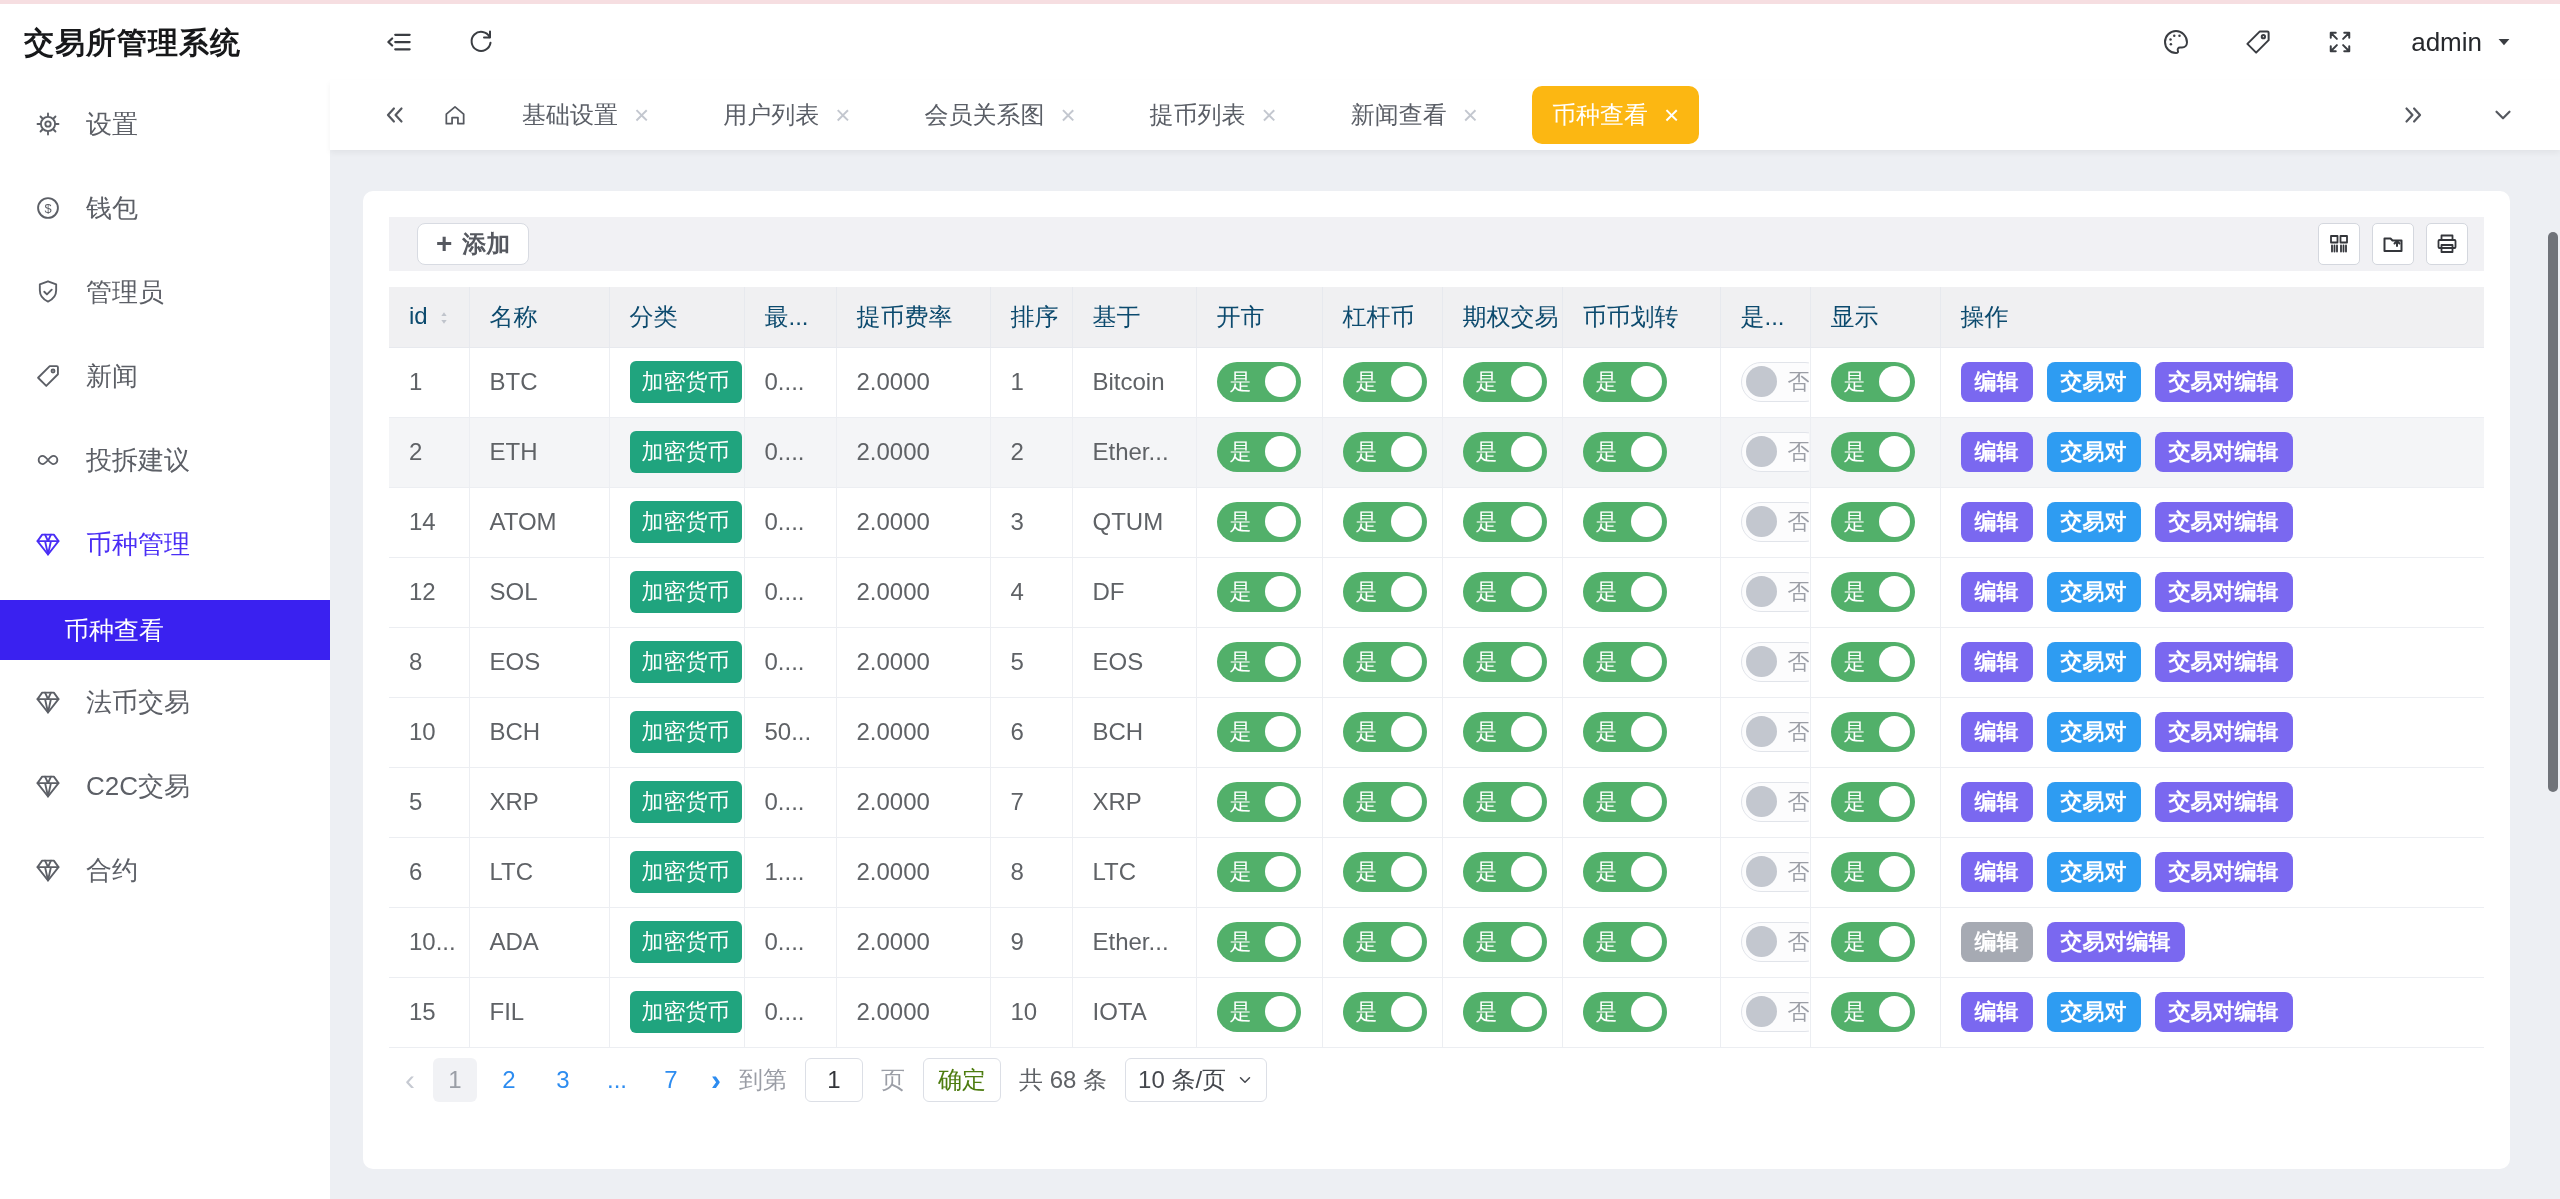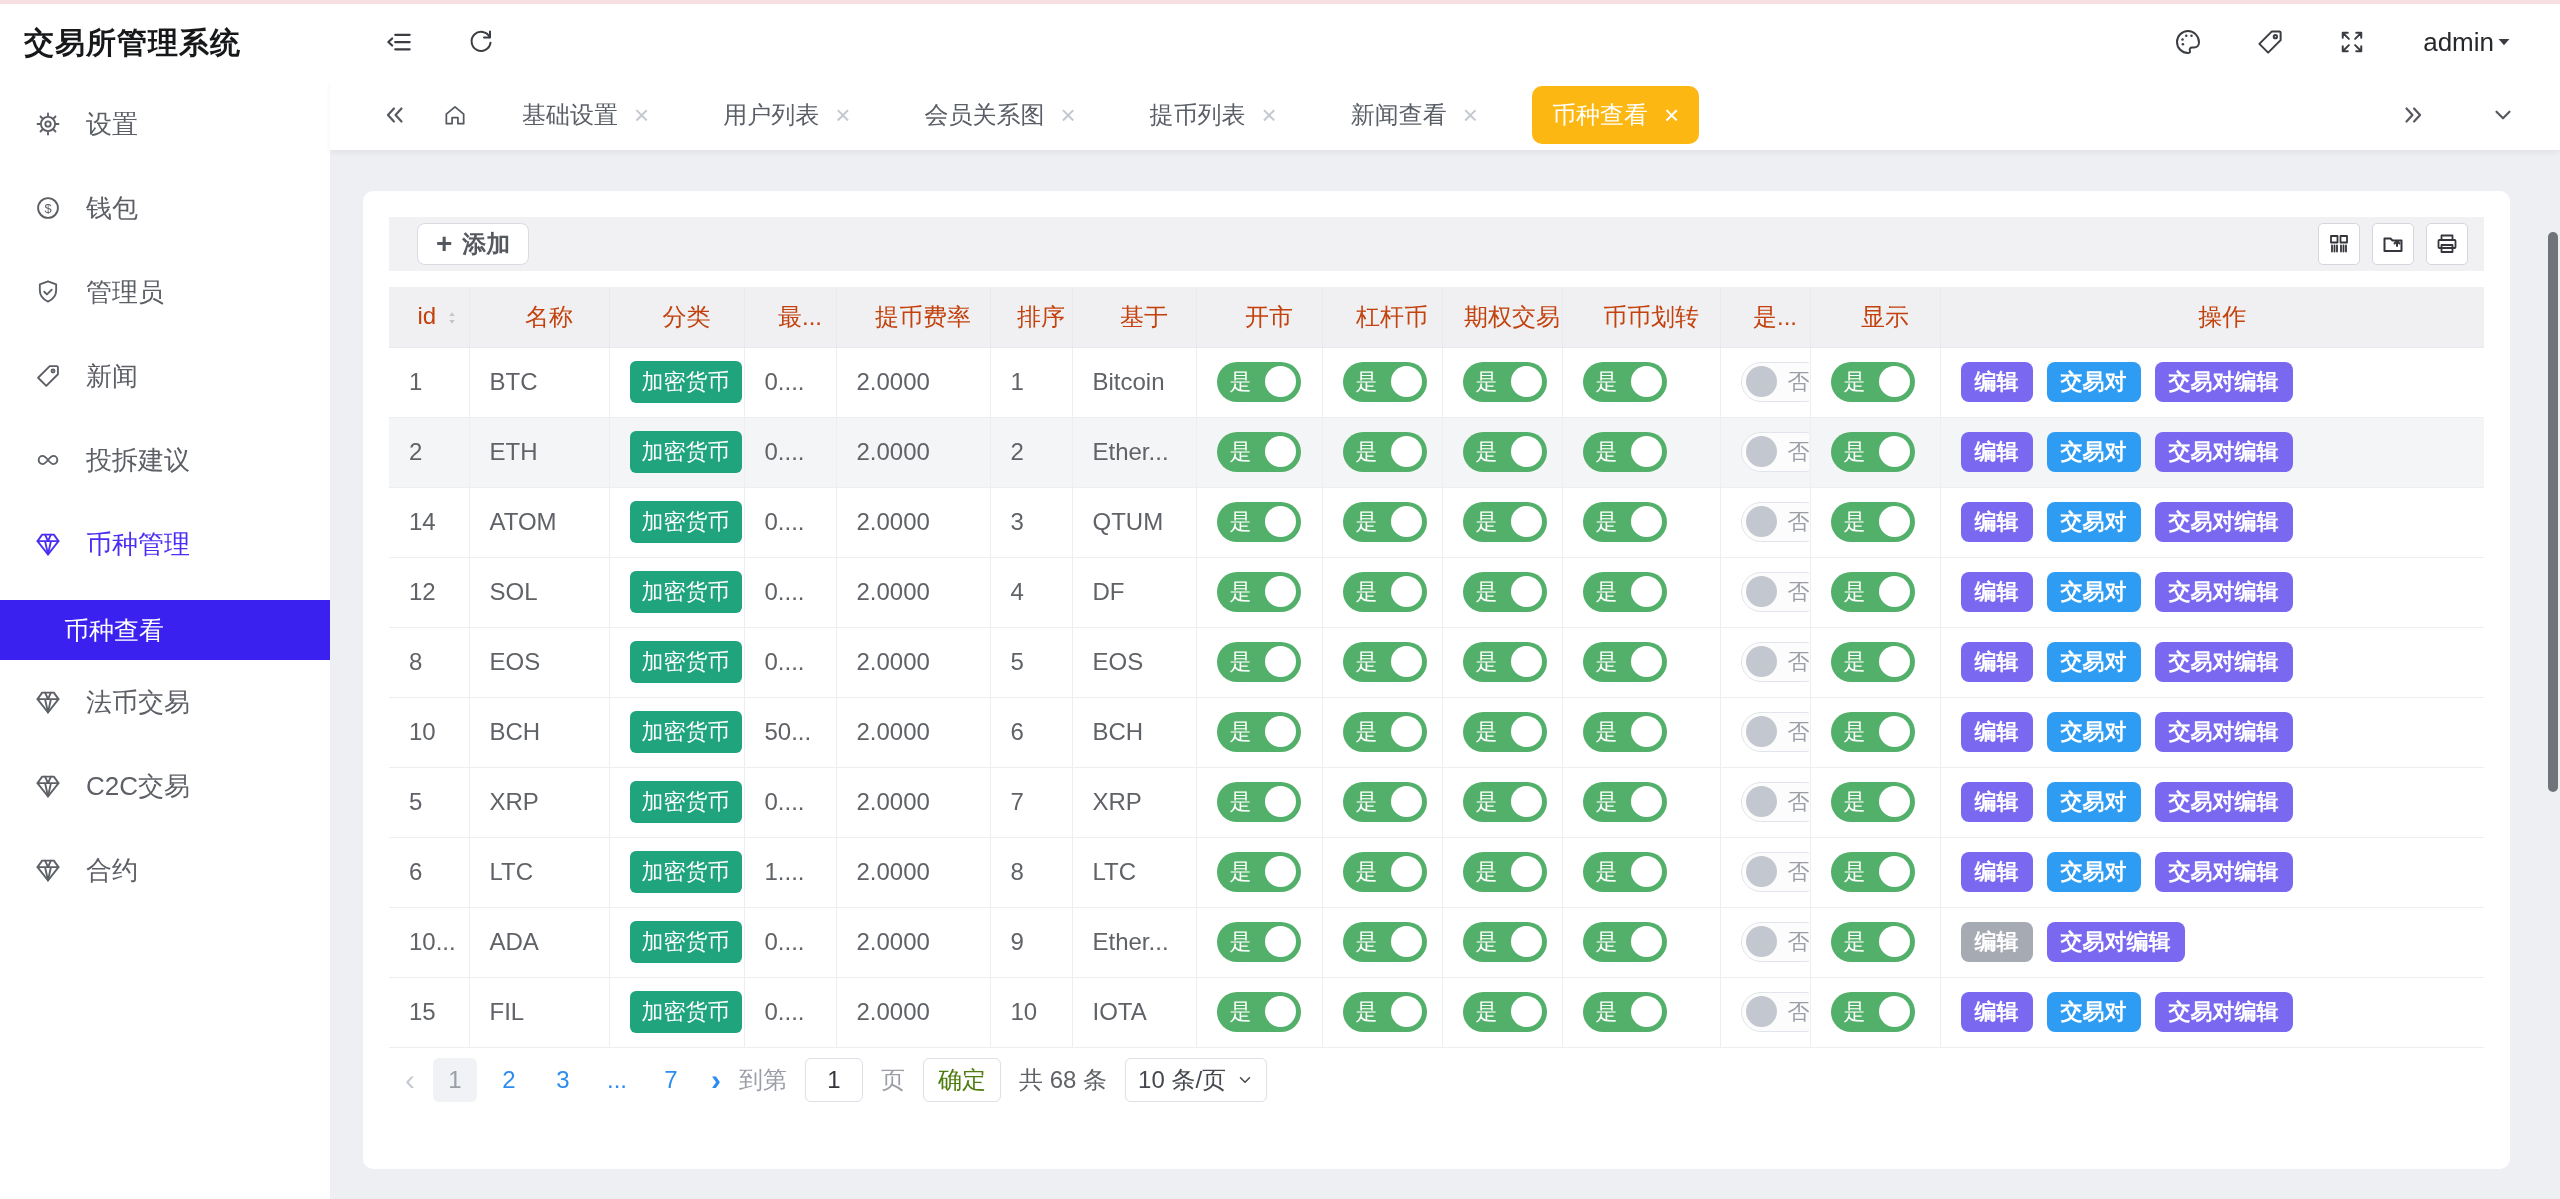--- a/index.html
+++ b/index.html
@@ -20,21 +20,21 @@
   .sub-item{height:60px;display:flex;align-items:center;padding-left:64px;font-size:25px;color:#9b9ea6;cursor:pointer}
   .sub-item.active{background:#3a21f0;color:#fff}
 
   
   .main{flex:1;display:flex;flex-direction:column;min-width:0}
   .header{height:76px;background:#fff;display:flex;align-items:center;padding:0 46px 0 54px}
   .hicon{display:flex;cursor:pointer;color:#3a3d42}
   .hicon svg{width:30px;height:30px}
   .hicon + .hicon{margin-left:52px}
   .header .spacer{flex:1}
-  .user{display:flex;align-items:center;font-size:26px;color:#26282c;margin-left:56px;cursor:pointer}
+  .user{display:flex;align-items:center;gap:12px;font-size:26px;color:#26282c;margin-left:56px;cursor:pointer}
   .user .caret{display:flex;color:#3a3d42}
   .user .caret svg{width:20px;height:20px}
 
   .tabbar{height:70px;background:#fff;display:flex;align-items:center;padding:0 44px 0 52px;gap:34px;box-shadow:0 3px 6px rgba(0,0,0,.05);position:relative;z-index:2}
   .tbicon{display:flex;color:#55585f;cursor:pointer}
   .tbicon svg{width:26px;height:26px}
   .tab{display:flex;align-items:center;gap:16px;font-size:24px;color:#5a5e66;padding:0 20px;height:58px;border-radius:10px;cursor:pointer;flex-shrink:0}
   .tab .close{color:#c3c7cf;font-size:26px;line-height:1}
   .tab.active{color:#fff}
   .tab.active .close{color:#fff}
@@ -44,21 +44,21 @@
   .card{background:#fff;border-radius:10px;height:978px;padding:26px}
 
   .toolbar{height:54px;background:#f1f1f4;display:flex;align-items:center;padding:0 16px 0 28px;margin-bottom:16px}
   .add-btn{height:42px;background:#fff;border:1px solid #d8dbe2;border-radius:8px;display:flex;align-items:center;gap:10px;padding:0 18px;font-size:24px;color:#55585f;font-weight:600;cursor:pointer}
   .add-btn .plus{font-size:28px;font-weight:bold;line-height:1}
   .toolbar .spacer{flex:1}
   .tool-btn{width:42px;height:42px;border:1px solid #d4d7de;background:#fff;border-radius:5px;display:flex;align-items:center;justify-content:center;margin-left:12px;cursor:pointer;color:#34363b}
   .tool-btn svg{width:24px;height:24px}
 
   table{border-collapse:collapse;table-layout:fixed;width:2095px}
-  thead th{background:#f0f0f2;height:60px;font-size:24px;color:#c2410c;font-weight:normal;text-align:center;padding-left:20px;border-right:1px solid #e7e9ee;border-bottom:1px solid #e7e9ee;white-space:nowrap;overflow:hidden}
+  thead th{background:#f0f0f2;height:60px;font-size:24px;color:#0c4a6e;font-weight:normal;text-align:left;padding-left:20px;border-right:1px solid #e7e9ee;border-bottom:1px solid #e7e9ee;white-space:nowrap;overflow:hidden}
   thead th:last-child{border-right:none}
   tbody td{height:70px;font-size:24px;color:#5f6266;padding-left:20px;border-right:1px solid #eceef2;border-bottom:1px solid #eceef2;white-space:nowrap;overflow:hidden}
   tbody td:last-child{border-right:none}
   tr.shaded td{background:#f4f5f7}
   .sort-ic{display:inline-block;vertical-align:-2px;margin-left:8px}
 
   .badge{display:inline-block;color:#fff;font-size:22px;padding:6px 12px;border-radius:6px}
   .toggle{width:84px;height:40px;border-radius:20px;position:relative;display:flex;align-items:center;flex-shrink:0;cursor:pointer}
   .toggle .tlabel{font-size:22px}
   .toggle.on .tlabel{color:#fff;margin-left:13px}

